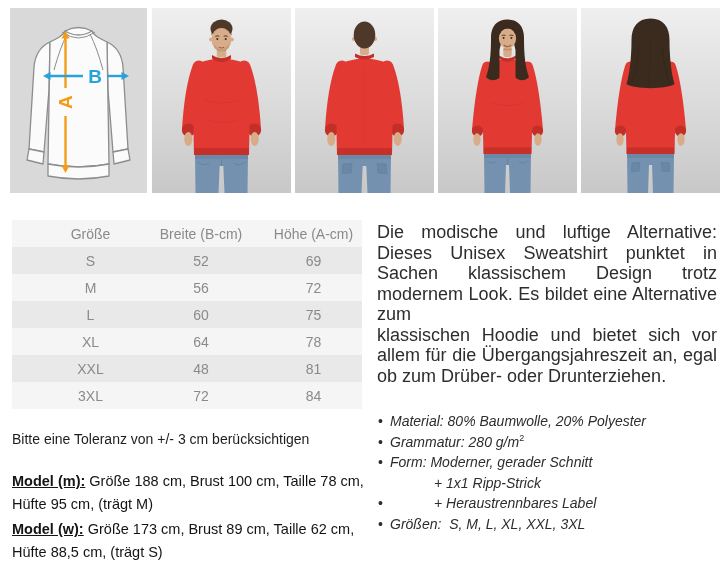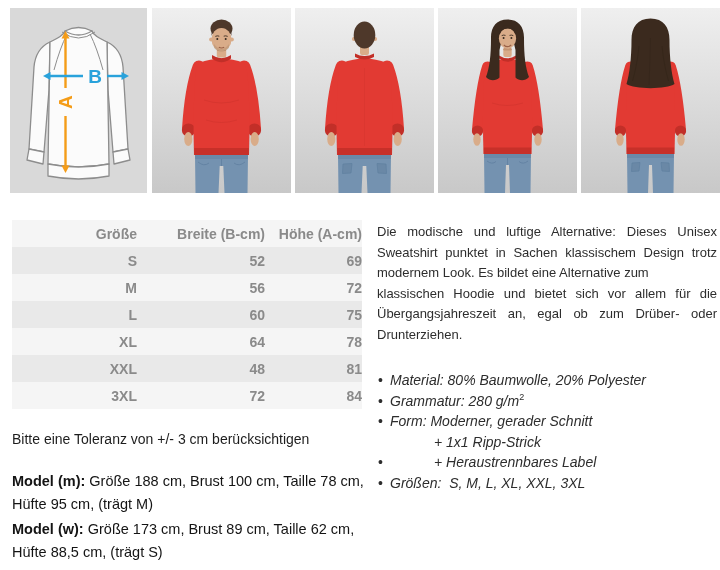--- a/index.html
+++ b/index.html
@@ -40,35 +40,35 @@
   .jdark-f{fill:var(--jeansDark);}
   .jdark-s{stroke:var(--jeansDark);fill:none;stroke-width:0.8;}
   .fold{stroke:var(--redDark);fill:none;stroke-width:1;opacity:0.35;}
   .face{fill:#33281f;}
   .brow{stroke:#3c2e22;stroke-width:0.9;fill:none;}
   .mouth{stroke:#9a6248;stroke-width:1.1;fill:none;}
 
   
   .left-col{position:absolute;left:12px;top:220px;width:352px;}
   .size-table{border-collapse:collapse;width:350px;font-size:14px;color:var(--tableText);}
-  .size-table th,.size-table td{height:27px;padding:0;font-weight:bold;text-align:right;vertical-align:middle;}
+  .size-table th,.size-table td{height:27px;padding:0;font-weight:normal;text-align:center;vertical-align:middle;}
   .size-table th:first-child,.size-table td:first-child{padding-left:32px;}
   .size-table thead tr{background:var(--tableRowLight);}
   .size-table tbody tr:nth-child(odd){background:var(--tableRowAlt);}
   .size-table tbody tr:nth-child(even){background:var(--tableRowLight);}
   .col1{width:125px;} .col2{width:128px;} .col3{width:97px;}
 
   .tolerance{margin:22px 0 0;font-size:14px;line-height:17px;color:#1d1d1d;}
   .model-info{margin:22px 0 0;font-size:14.5px;line-height:23px;color:#141414;}
   .model-info + .model-info{margin-top:2px;}
-  .model-info b{font-weight:bold;}
+  .model-info b{font-weight:bold;text-decoration:underline;}
 
   
   .right-col{position:absolute;left:377px;top:222px;width:340px;}
-  .desc{margin:0;text-align:justify;font-size:13px;line-height:20.5px;color:#2d2d2d;}
+  .desc{margin:0;text-align:justify;font-size:18px;line-height:20.5px;color:#2d2d2d;}
   .features{margin:25px 0 0;padding:0;list-style:none;font-size:14px;line-height:20.6px;color:#2d2d2d;}
   .features li{position:relative;padding-left:13px;}
   .features li::before{content:"\2022";position:absolute;left:1px;top:0;}
   .features span{white-space:pre-wrap;font-style:italic;}
   .subline{display:block;padding-left:44px;}
   .features sup{font-size:9px;line-height:0;}
 </style>
 </head>
 <body>
 

